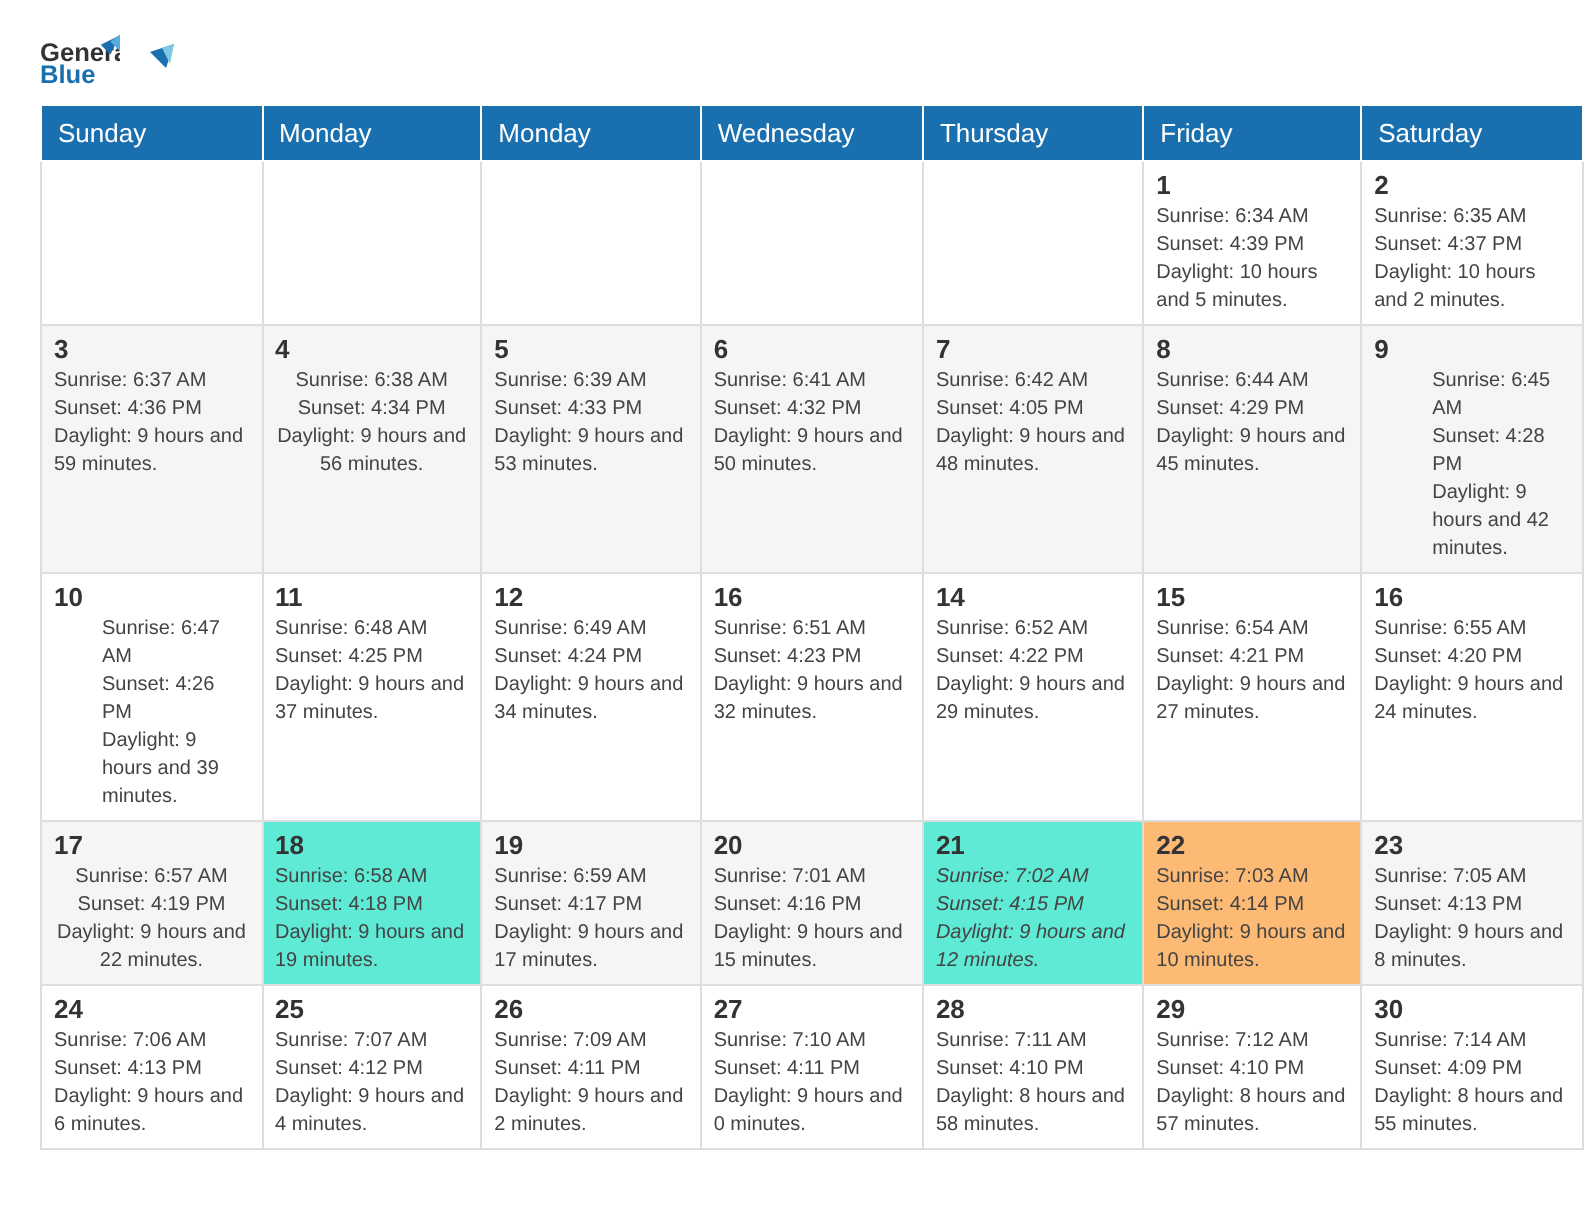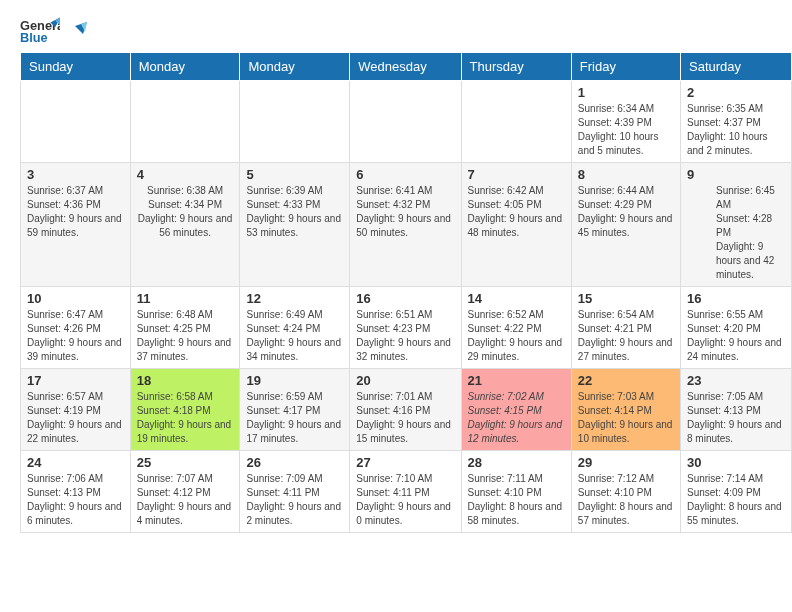--- a/index.html
+++ b/index.html
@@ -127,21 +127,21 @@
           <td style="background: rgb(245, 245, 245);">
             <span class="day-number">9</span>
             <div class="day-info" style="white-space: pre-line; margin-left: 29px;">Sunrise: 6:45 AM
 Sunset: 4:28 PM
 Daylight: 9 hours and 42 minutes.</div>
           </td>
         </tr>
         <tr>
           <td>
             <span class="day-number">10</span>
-            <div class="day-info" style="white-space: pre-line;">Sunrise: 6:47 AM
+            <div class="day-info" style="white-space: pre-line; margin-left: 24px;">Sunrise: 6:47 AM
 Sunset: 4:26 PM
 Daylight: 9 hours and 39 minutes.</div>
           </td>
           <td>
             <span class="day-number">11</span>
             <div class="day-info" style="white-space: pre-line;">Sunrise: 6:48 AM
 Sunset: 4:25 PM
 Daylight: 9 hours and 37 minutes.</div>
           </td>
           <td>
@@ -171,43 +171,43 @@
           <td>
             <span class="day-number">16</span>
             <div class="day-info" style="white-space: pre-line;">Sunrise: 6:55 AM
 Sunset: 4:20 PM
 Daylight: 9 hours and 24 minutes.</div>
           </td>
         </tr>
         <tr>
           <td style="background: rgb(245, 245, 245);">
             <span class="day-number">17</span>
-            <div class="day-info" style="white-space: pre-line;">Sunrise: 6:57 AM
+            <div class="day-info" style="white-space: pre-line; text-align: center;">Sunrise: 6:57 AM
 Sunset: 4:19 PM
 Daylight: 9 hours and 22 minutes.</div>
           </td>
-          <td style="background: #bef264;">
+          <td style="background: #5eead4;">
             <span class="day-number">18</span>
             <div class="day-info" style="white-space: pre-line;">Sunrise: 6:58 AM
 Sunset: 4:18 PM
 Daylight: 9 hours and 19 minutes.</div>
           </td>
           <td style="background: rgb(245, 245, 245);">
             <span class="day-number">19</span>
             <div class="day-info" style="white-space: pre-line;">Sunrise: 6:59 AM
 Sunset: 4:17 PM
 Daylight: 9 hours and 17 minutes.</div>
           </td>
           <td style="background: rgb(245, 245, 245);">
             <span class="day-number">20</span>
             <div class="day-info" style="white-space: pre-line;">Sunrise: 7:01 AM
 Sunset: 4:16 PM
 Daylight: 9 hours and 15 minutes.</div>
           </td>
-          <td style="background: #fca5a5;">
+          <td style="background: #5eead4;">
             <span class="day-number">21</span>
             <div class="day-info" style="white-space: pre-line; font-style: italic;">Sunrise: 7:02 AM
 Sunset: 4:15 PM
 Daylight: 9 hours and 12 minutes.</div>
           </td>
           <td style="background: #fdba74;">
             <span class="day-number">22</span>
             <div class="day-info" style="white-space: pre-line;">Sunrise: 7:03 AM
 Sunset: 4:14 PM
 Daylight: 9 hours and 10 minutes.</div>

